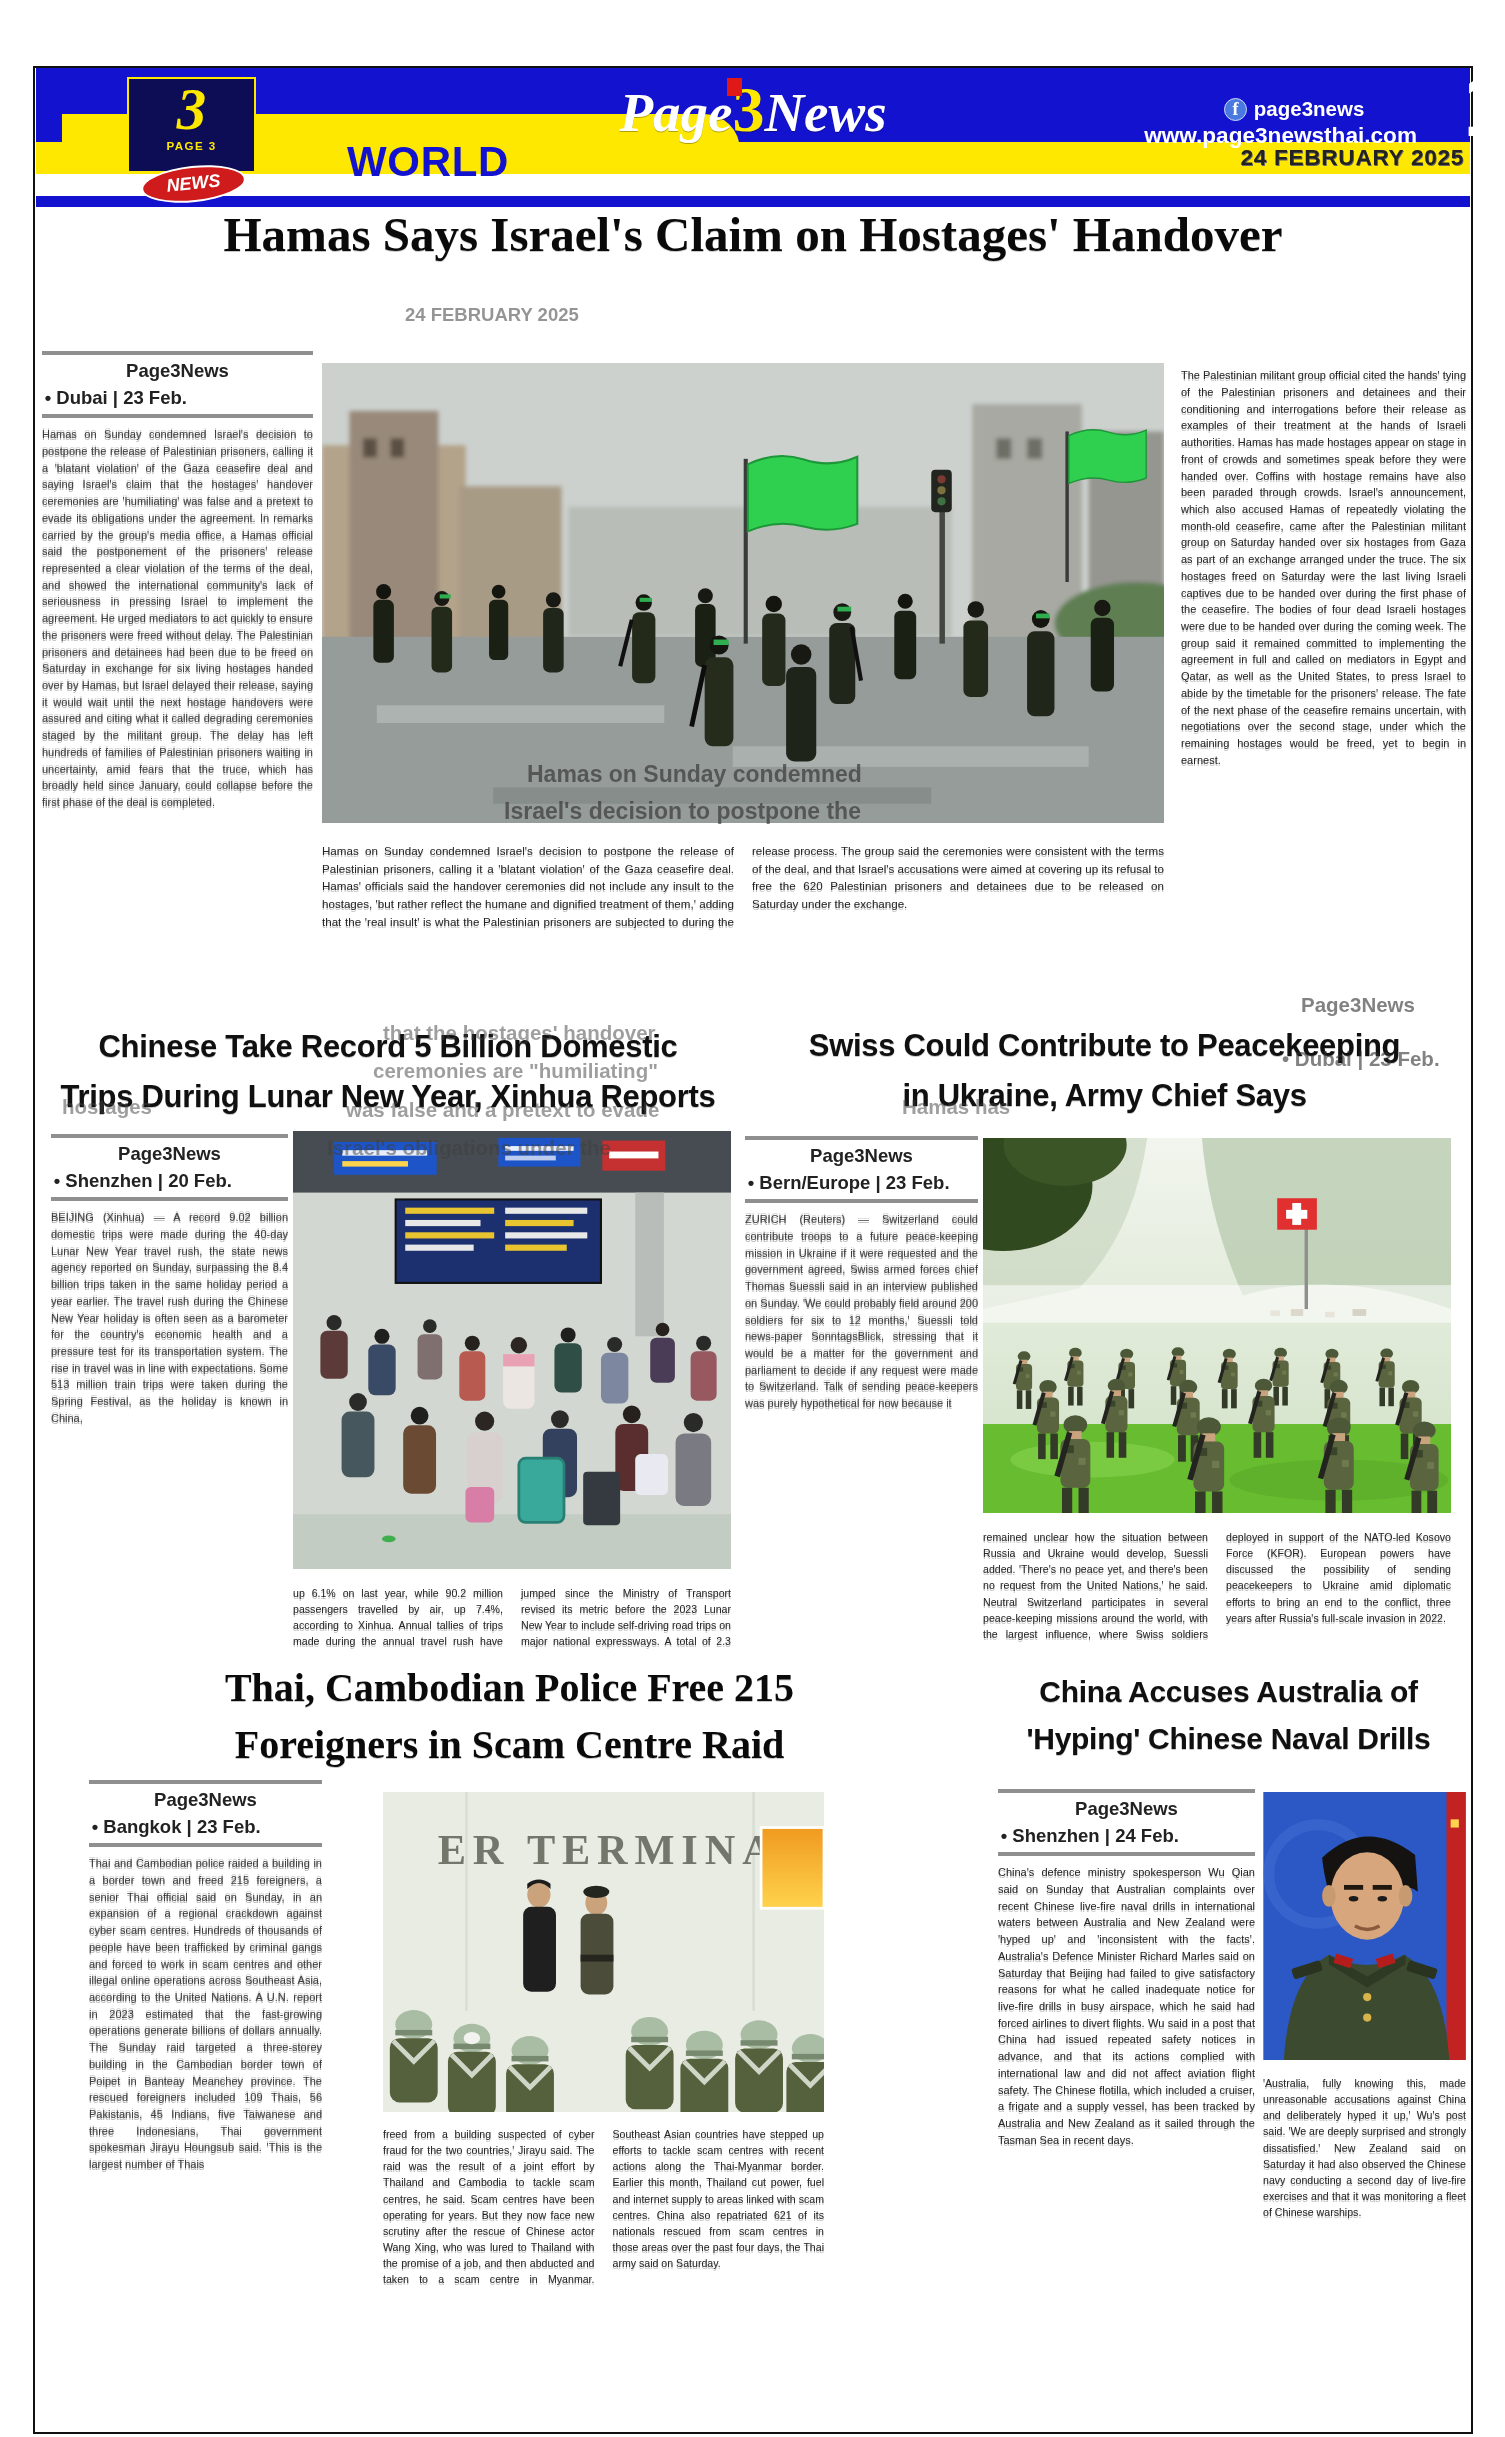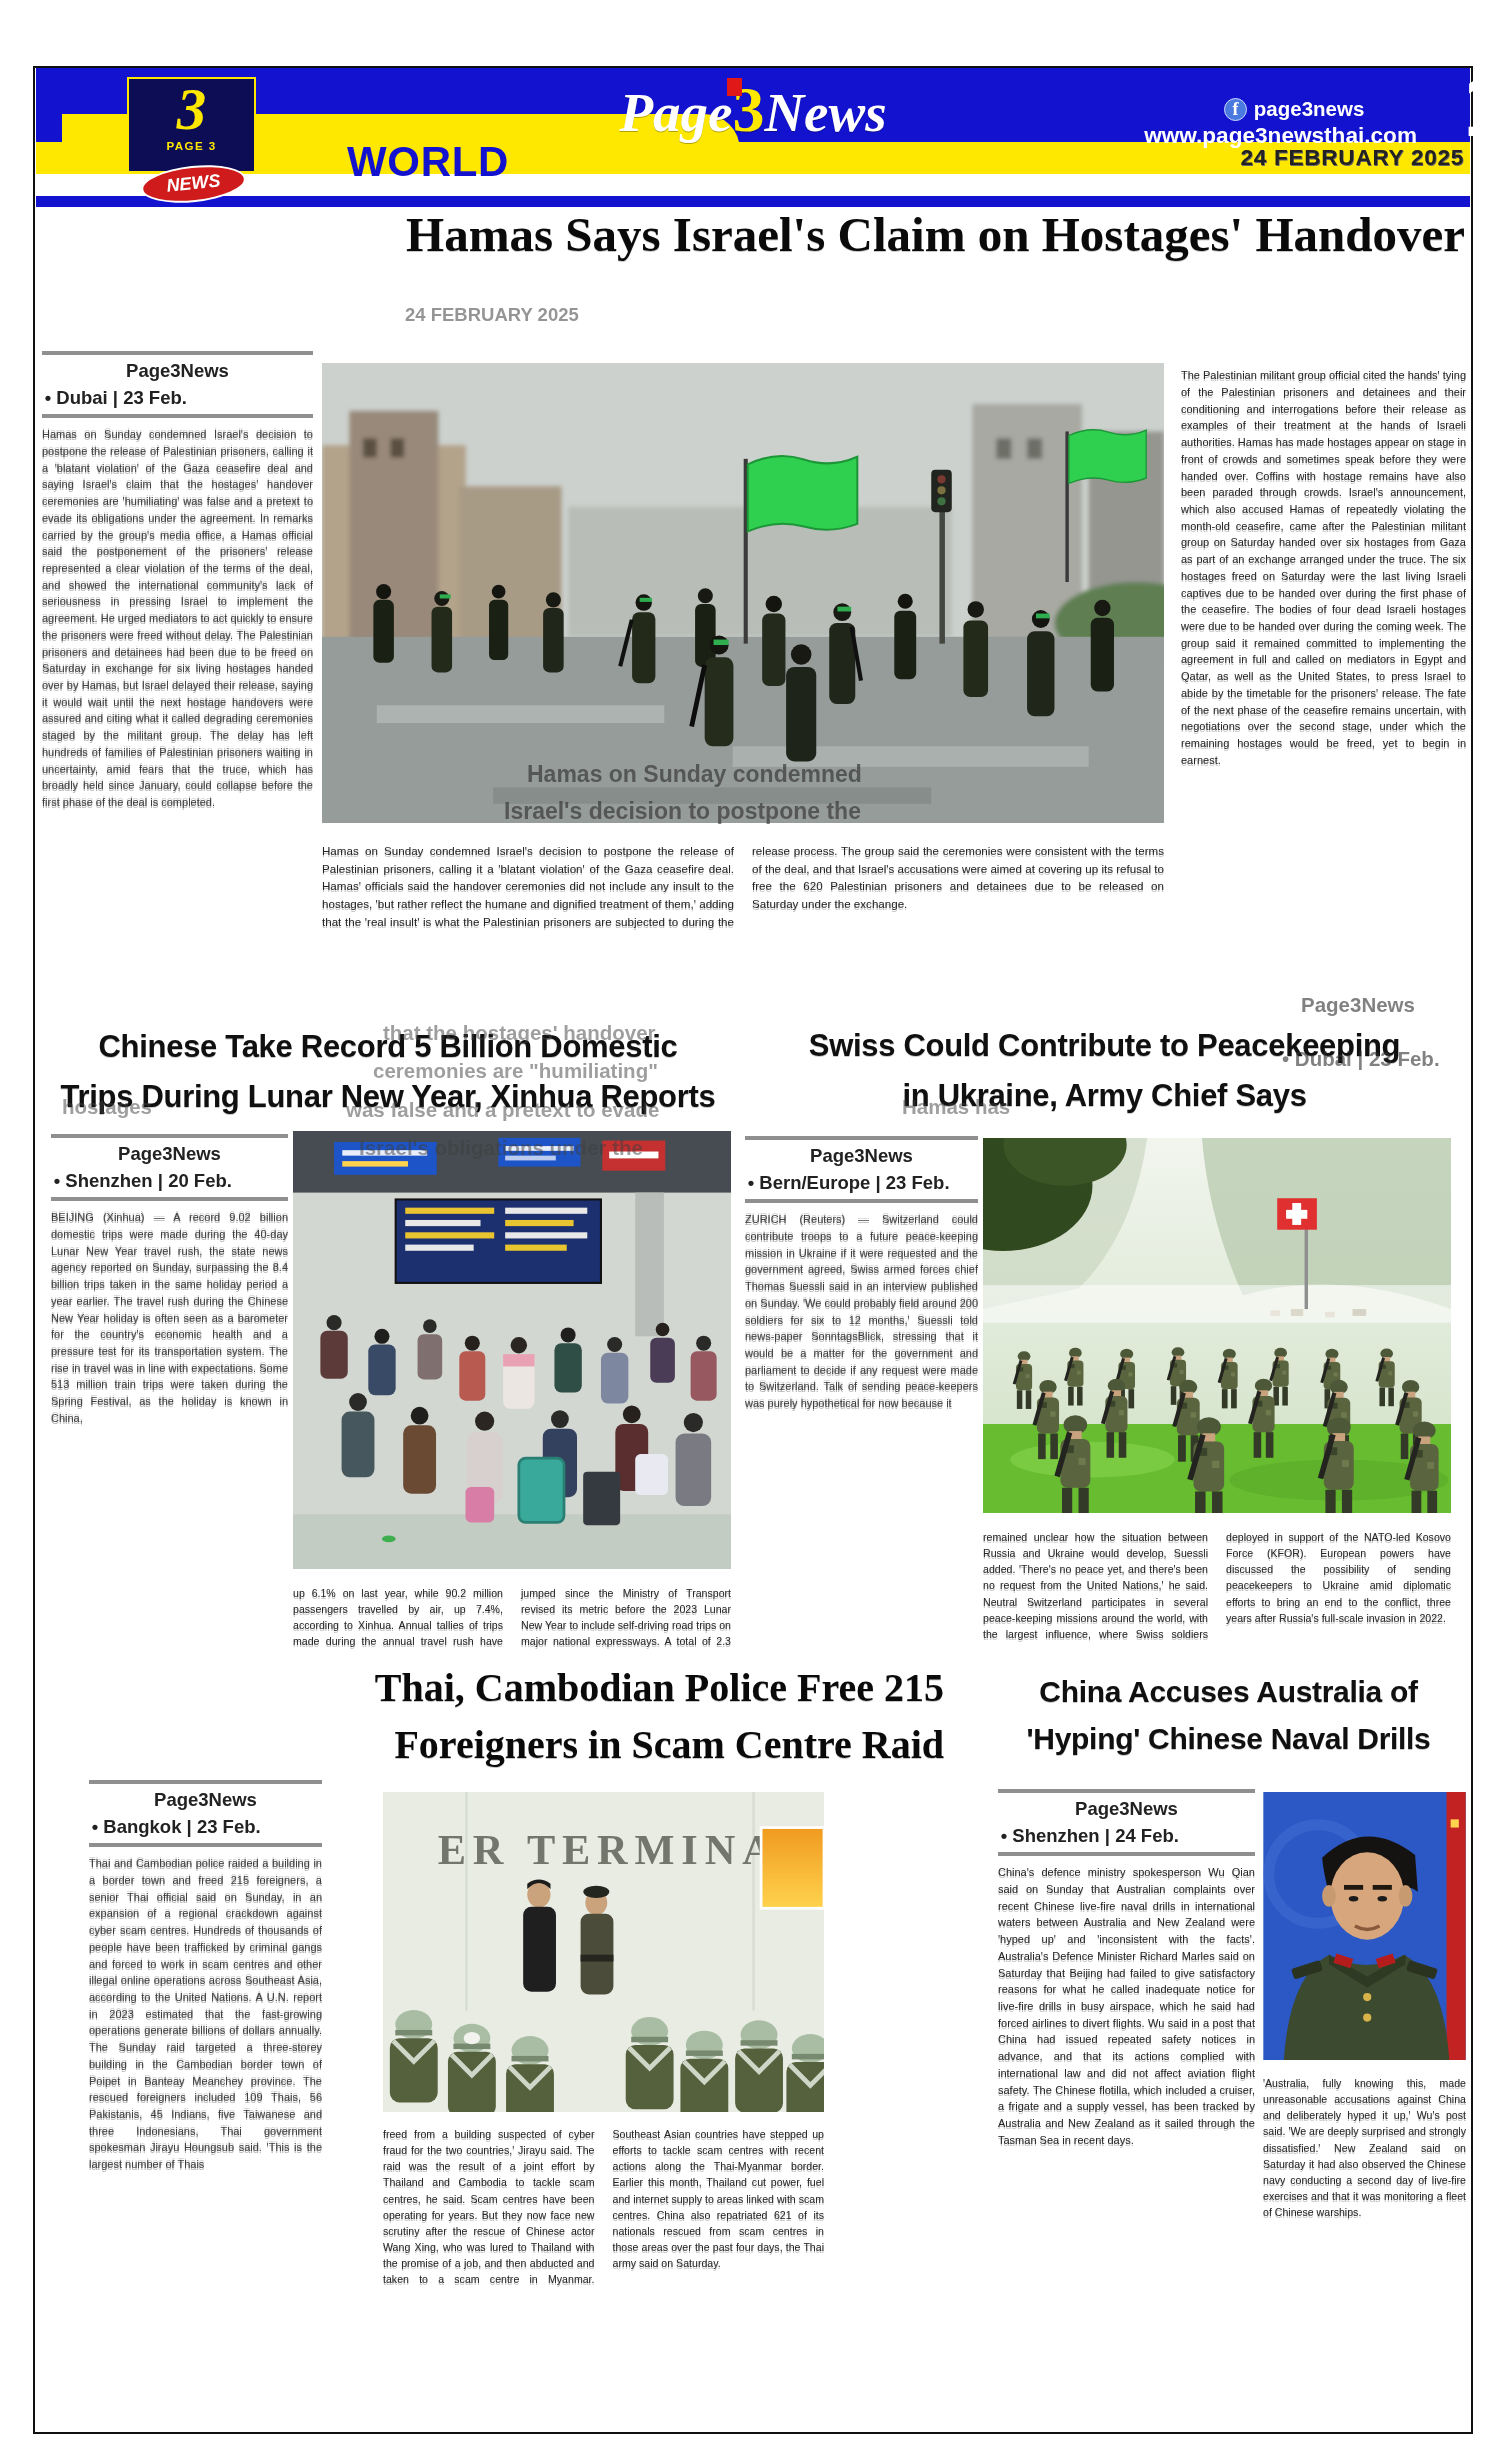--- a/index.html
+++ b/index.html
@@ -36,21 +36,21 @@
            display:flex;align-items:center;justify-content:center;box-sizing:border-box;}
   #website{left:1088px;top:123px;width:329px;text-align:right;color:#fff;font-weight:bold;font-size:22.6px;z-index:3;}
   #pageno{left:1463px;top:60px;color:#fff;font-weight:bold;font-size:90px;line-height:1;
           letter-spacing:-4.1px;z-index:3;}
   #date-band{left:1163px;top:142px;width:301px;height:31.5px;display:flex;align-items:center;
              justify-content:flex-end;font-weight:bold;font-size:22.6px;color:#222;z-index:4;
              text-shadow:0.7px 0.7px 0 #666;filter:blur(0.3px);letter-spacing:0.7px;}
   #blue-rule{left:36px;top:196px;width:1434px;height:11px;background:#1212cf;}
 
   
-  .h-serif{font-family:"Liberation Serif",serif;font-weight:bold;color:#0a0a0a;text-align:right;
+  .h-serif{font-family:"Liberation Serif",serif;font-weight:bold;color:#0a0a0a;text-align:center;
            text-shadow:0 1.4px 0 rgba(0,0,0,.22);}
   .h-sans{font-weight:bold;color:#101010;text-align:center;letter-spacing:-0.3px;
           text-shadow:0 1.4px 0 rgba(0,0,0,.22);}
   #main-headline{left:41px;top:207px;width:1424px;font-size:49px;line-height:1.16;}
   #cn-head{left:44px;top:1022px;width:688px;font-size:31px;line-height:1.62;filter:blur(0.3px);}
   #sw-head{left:743px;top:1021px;width:723px;font-size:31px;line-height:1.62;}
   #th-head{left:75px;top:1660px;width:869px;font-size:40px;line-height:1.42;}
   #ca-head{left:991px;top:1669px;width:475px;font-size:30px;line-height:1.55;}
 
   
@@ -86,21 +86,21 @@
   #ca-photo{left:1263px;top:1792px;width:203px;height:268px;}
   #ca-col-right{left:1263px;top:2067px;width:203px;height:292px;font-size:10.6px;}
 
   
   .ghost{position:absolute;font-weight:bold;color:#3f3f3f;opacity:.5;filter:blur(0.4px);
          white-space:nowrap;font-size:20.5px;z-index:6;}
   #gh-date{left:405px;top:304px;font-size:18.5px;opacity:.55;}
   #gh1{left:383px;top:1021px;}
   #gh2{left:373px;top:1059px;}
   #gh3{left:346px;top:1098px;}
-  #gh4{left:327px;top:1136px;margin-left:32px;}
+  #gh4{left:327px;top:1136px;}
   #gh5{left:902px;top:1095px;}
   #gh6{left:62px;top:1095px;text-align:right;}
   #gh7{left:527px;top:761px;font-size:23px;color:#2e2e2e;opacity:.62;}
   #gh8{left:504px;top:798px;font-size:23px;color:#2e2e2e;opacity:.62;}
   #gh9{left:979px;top:630px;color:#2e2e2e;opacity:.6;}
   #gh10{left:960px;top:684px;color:#2e2e2e;opacity:.6;}
 
   svg{display:block;}
 </style>
 </head>

